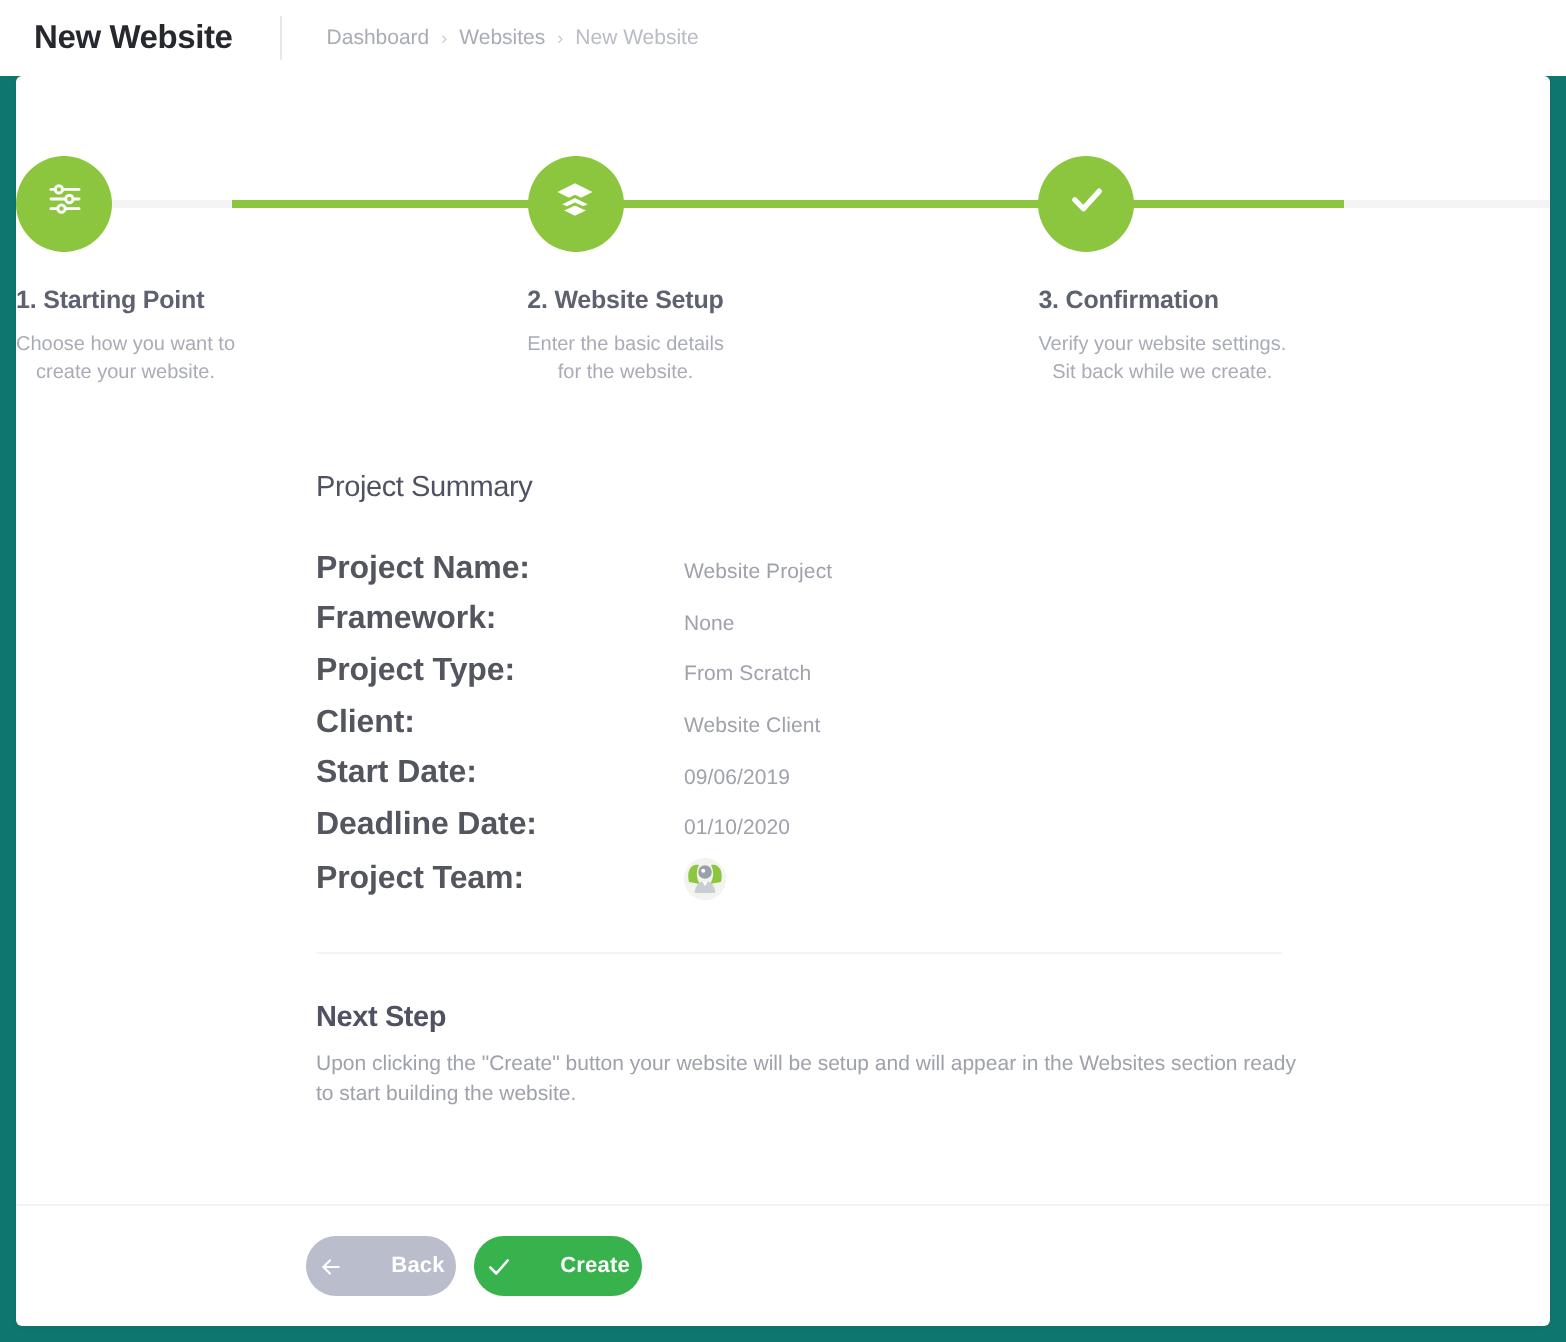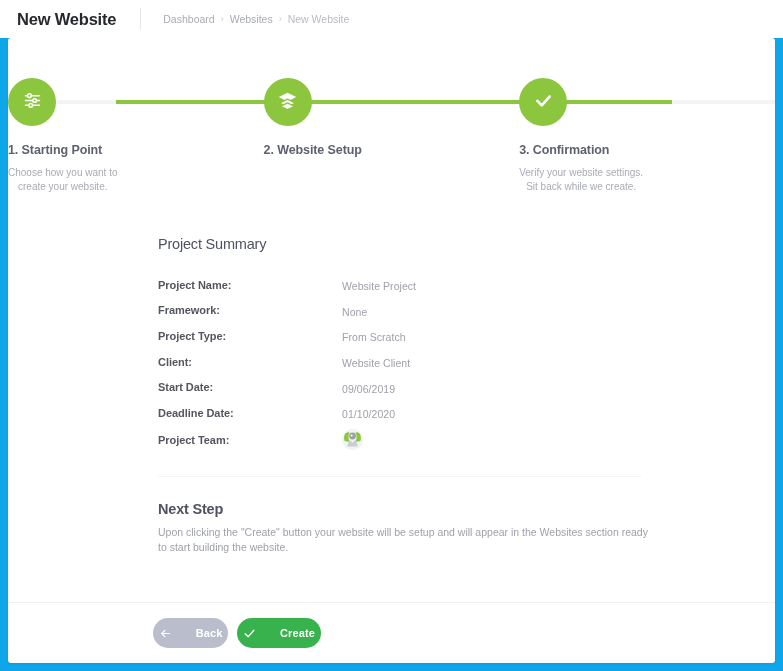--- a/index.html
+++ b/index.html
@@ -7,21 +7,21 @@
   html, body {
     margin: 0; padding: 0;
     width: 783px; height: 671px;
     background: #f3f3f6;
     font-family: "Liberation Sans", sans-serif;
     -webkit-font-smoothing: antialiased;
   }
   .page {
     position: relative;
     width: 783px; height: 671px;
-    background: #0ea5e9;
+    background: #0f766e;
     overflow: hidden;
     padding-left: 46px;
   }
 
   
   .topbar {
     position: absolute;
     left: 0; top: 0;
     width: 783px; height: 38px;
     background: #ffffff;
@@ -135,21 +135,21 @@
     letter-spacing: -0.2px;
     margin-bottom: 20px;
   }
   .row {
     display: flex;
     align-items: center;
     height: 25.6px;
   }
   .row-label {
     width: 184px;
-    font-size: 11px;
+    font-size: 16px;
     font-weight: bold;
     color: #54565f;
     letter-spacing: -0.05px;
   }
   .row-value {
     font-size: 10.5px;
     color: #9fa1ab;
     letter-spacing: 0.05px;
     padding-top: 3px;
   }
@@ -268,20 +268,22 @@
           <div class="step-circle">
             <span>
               <svg width="21" height="21" viewBox="0 0 24 24" fill="#ffffff" stroke="#ffffff" stroke-width="1.2" stroke-linejoin="round">
                 <polygon points="12,3 22,8 12,13 2,8" fill="#ffffff" stroke="none"></polygon>
                 <polygon points="12,10.5 21,15 12,19.5 3,15" fill="#ffffff" stroke="#8cc63f" stroke-width="1.6"></polygon>
                 <polygon points="12,14.8 20,18.6 12,22.4 4,18.6" fill="#ffffff" stroke="#8cc63f" stroke-width="1.6"></polygon>
               </svg>
             </span>
           </div>
           <div class="step-label">2. Website Setup</div>
+          <div class="step-desc">Enter the basic details
+for the website.</div>
         </div>
 
         <div class="step">
           <div class="step-circle">
             <span>
               <svg width="21" height="21" viewBox="0 0 24 24" fill="none" stroke="#ffffff" stroke-width="3" stroke-linecap="round" stroke-linejoin="round">
                 <polyline points="5,12.5 10,17.5 19,7.5"></polyline>
               </svg>
             </span>
           </div>

